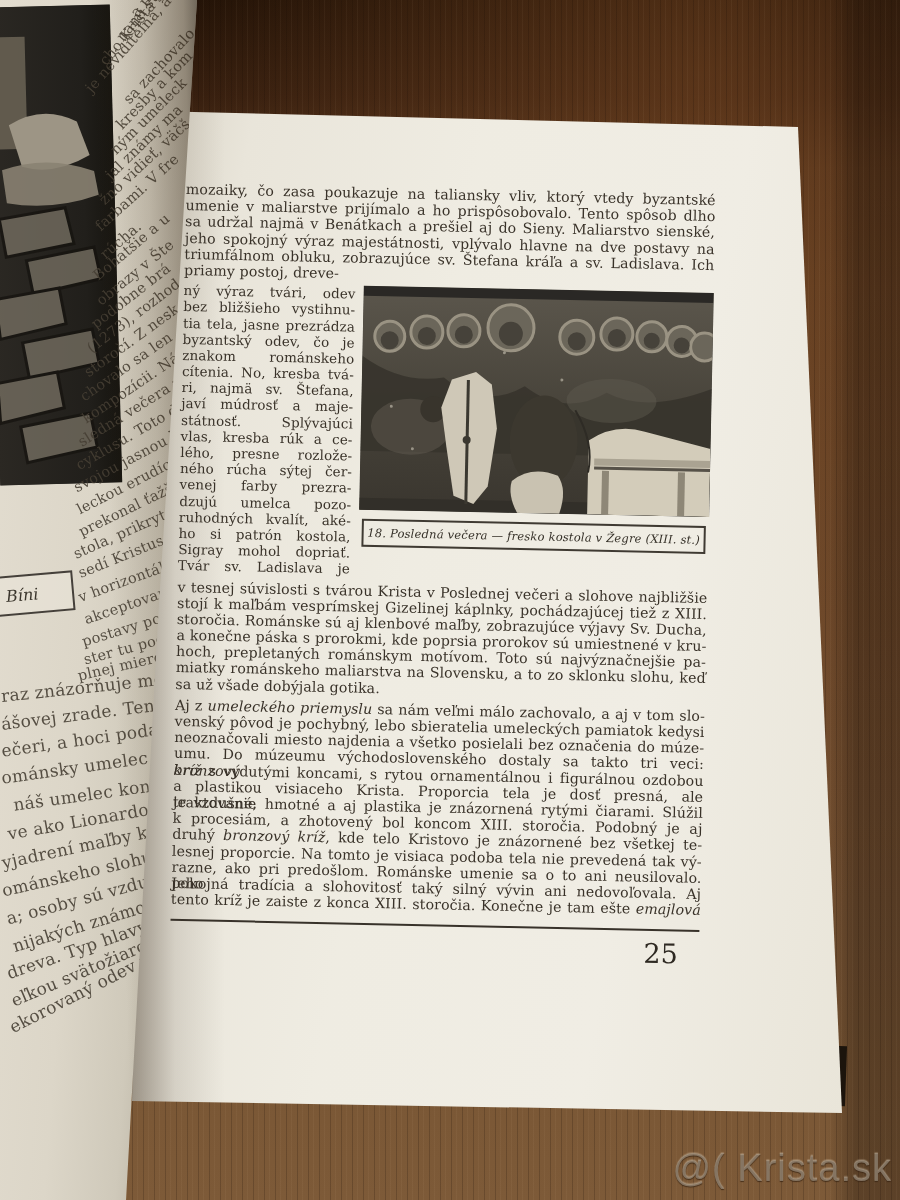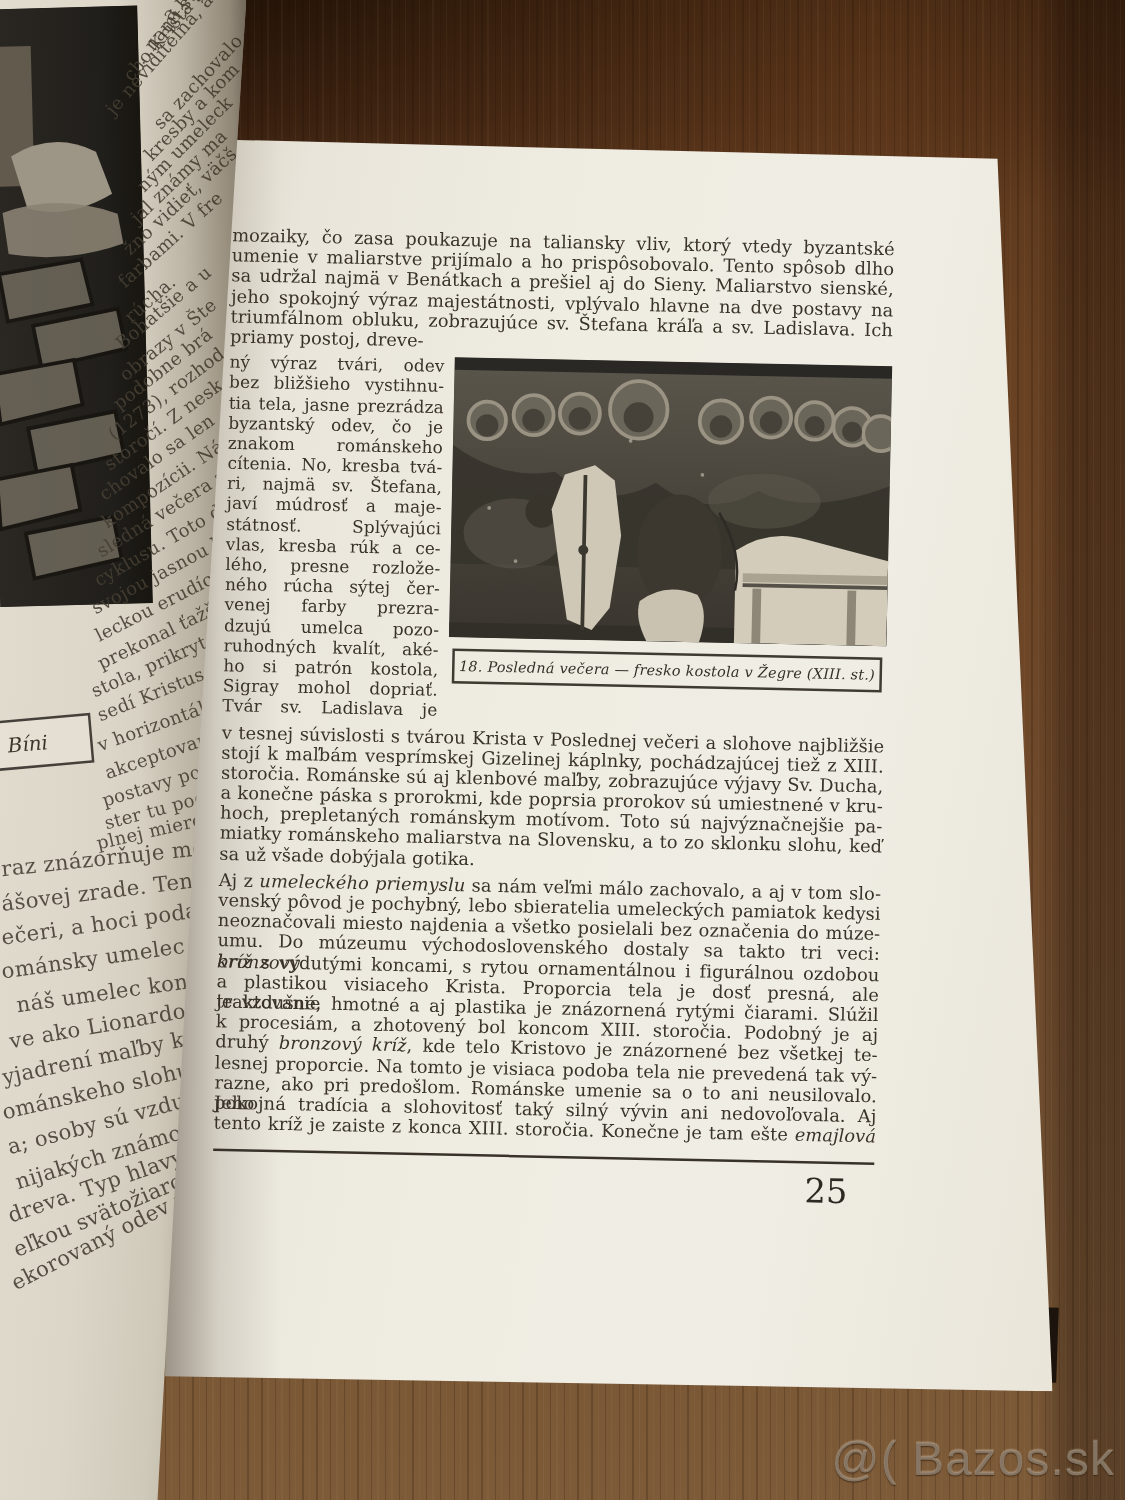--- a/index.html
+++ b/index.html
@@ -311,13 +311,13 @@
   <div class="frag" style="left:6px;top:824px;--r:-10deg;--fs:17px">ve ako Lionardo. Je to ro</div>
   <div class="frag" style="left:0px;top:853px;--r:-12deg;--fs:17px">yjadrení maľby kráčal k</div>
   <div class="frag" style="left:0px;top:881px;--r:-13deg;--fs:17px">ománskeho slohu, je v na</div>
   <div class="frag" style="left:4px;top:909px;--r:-15deg;--fs:17px">a; osoby sú vzdušné te</div>
   <div class="frag" style="left:10px;top:937px;--r:-17deg;--fs:17px">nijakých známok indi</div>
   <div class="frag" style="left:4px;top:964px;--r:-19deg;--fs:17px">dreva. Typ hlavy s dlh</div>
   <div class="frag" style="left:8px;top:992px;--r:-23deg;--fs:17px">eľkou svätožiarou, obk</div>
   <div class="frag" style="left:6px;top:1019px;--r:-27deg;--fs:17px">ekorovaný odev upom</div>
 </div>
 
-<div class="watermark">@( Bazos.sk</div>
+<div class="watermark">@( Krista.sk</div>
 
 </body></html>

